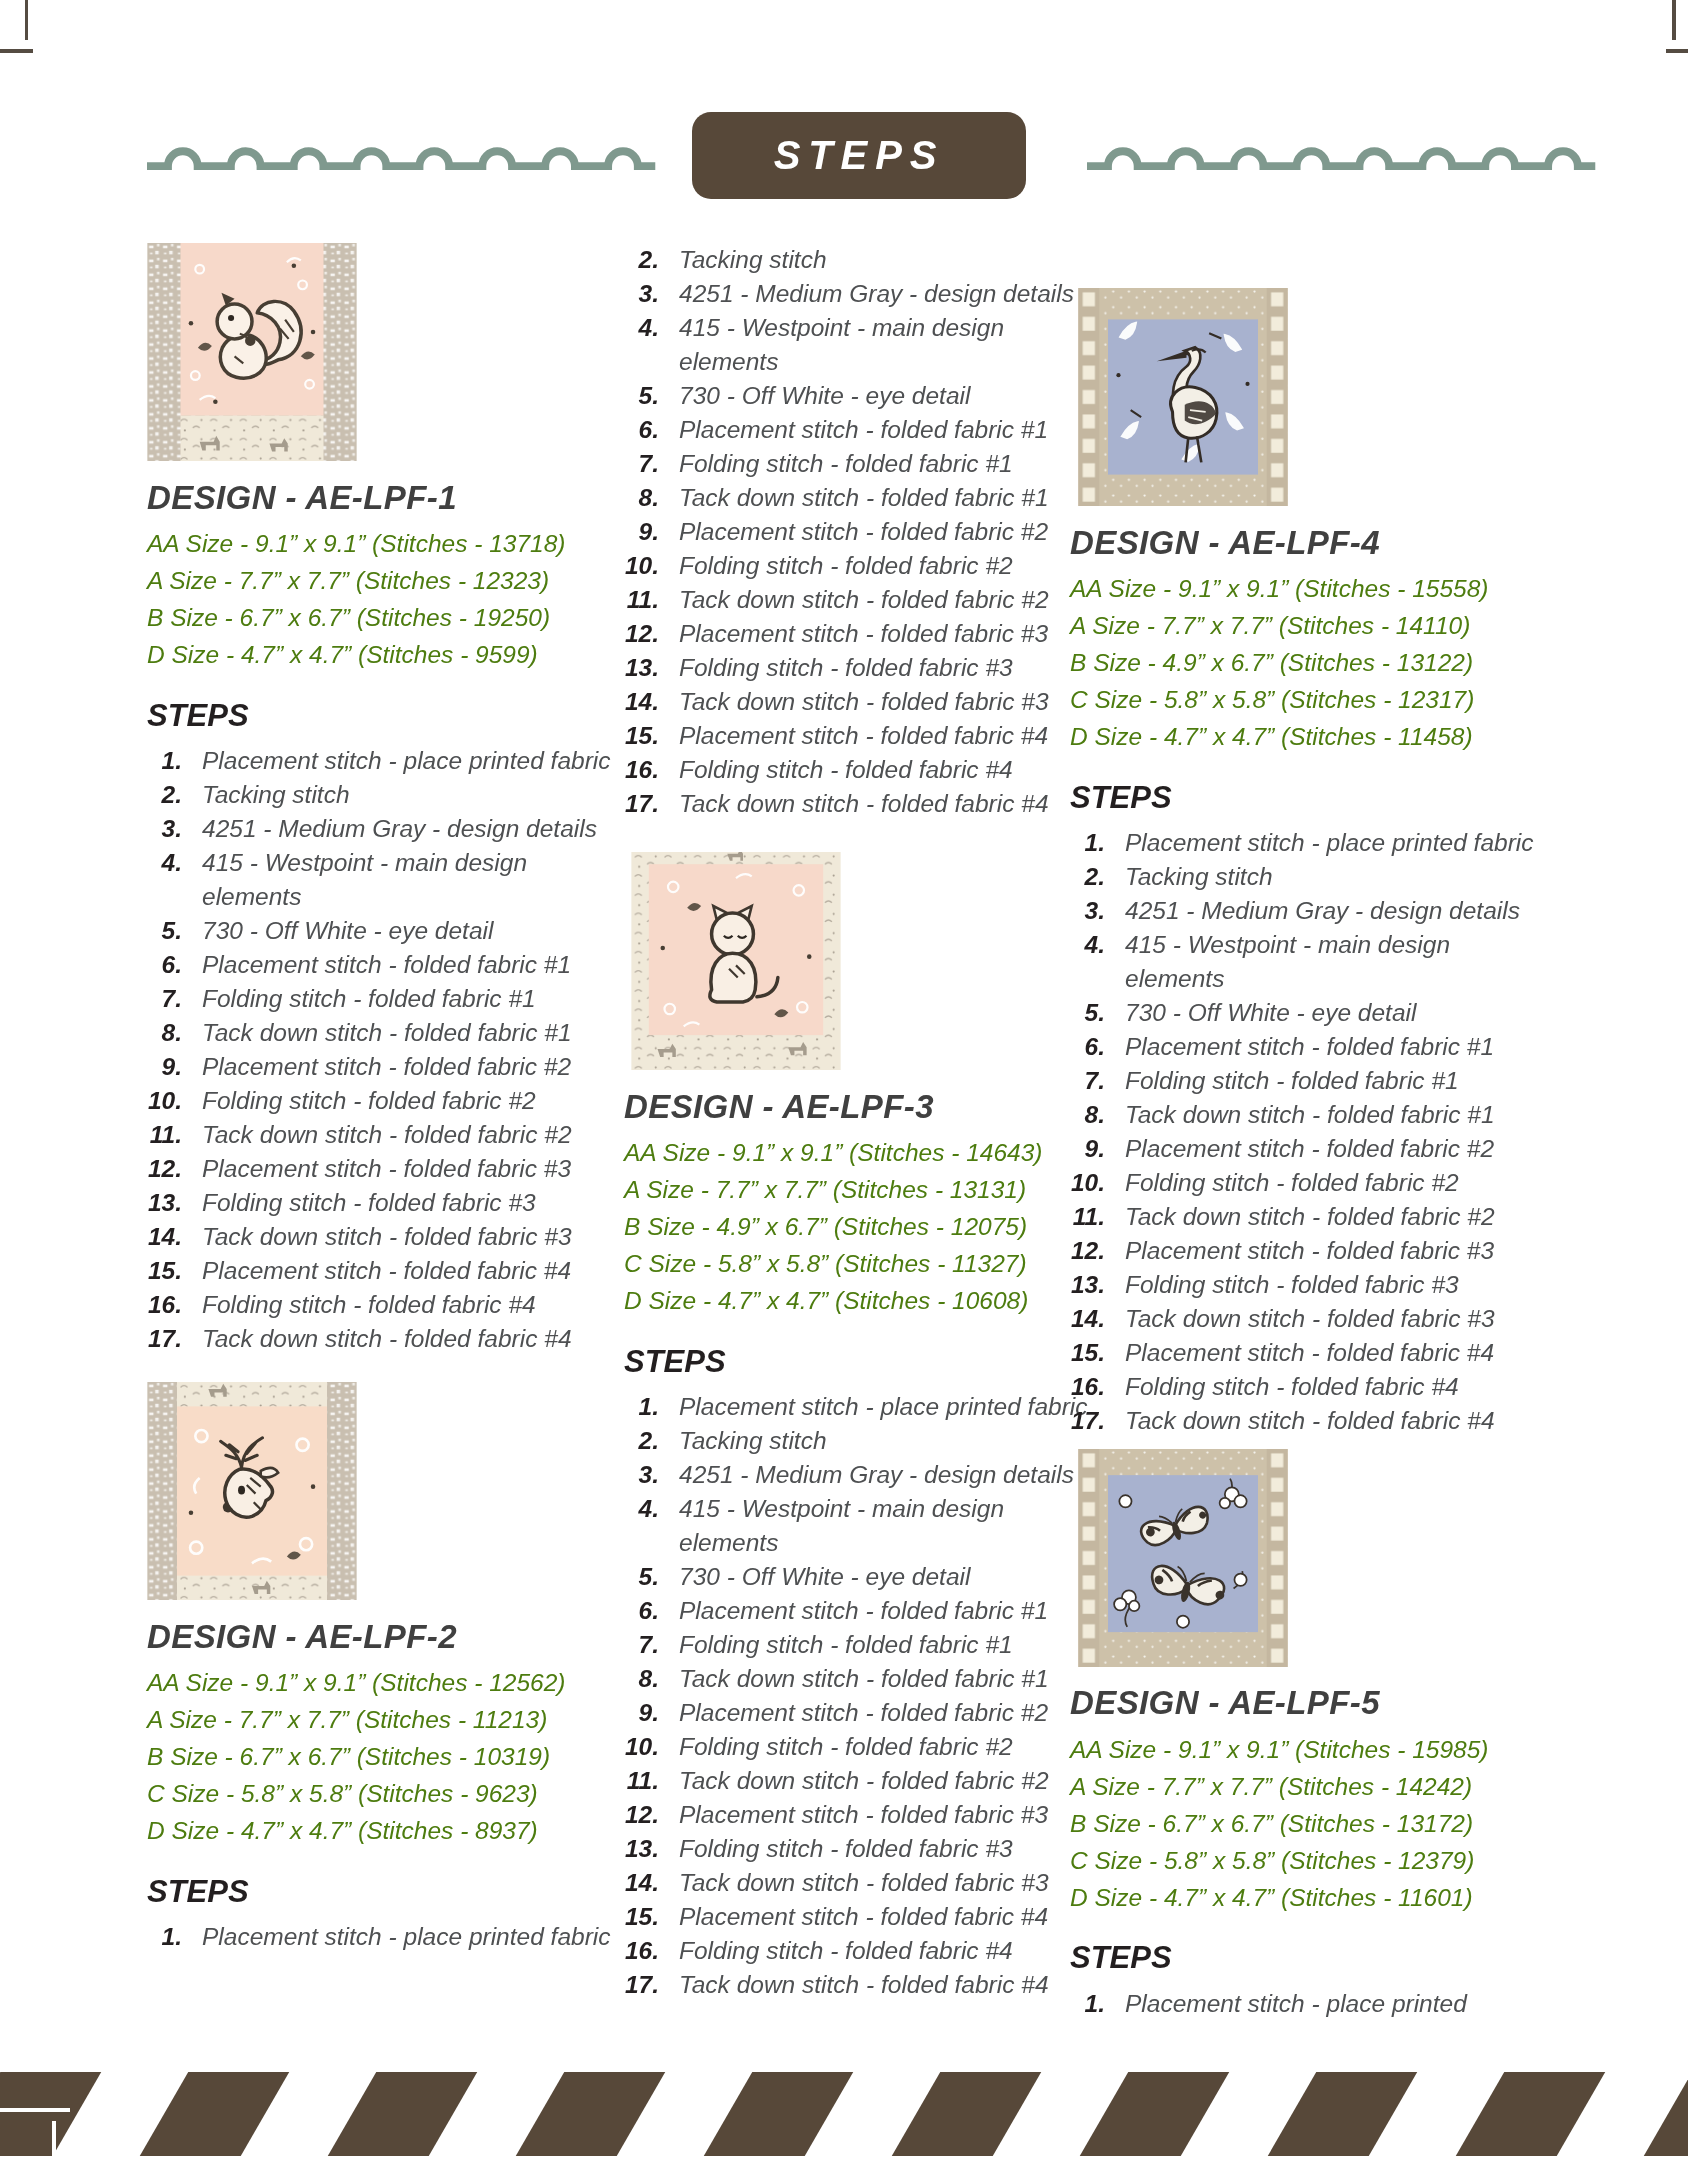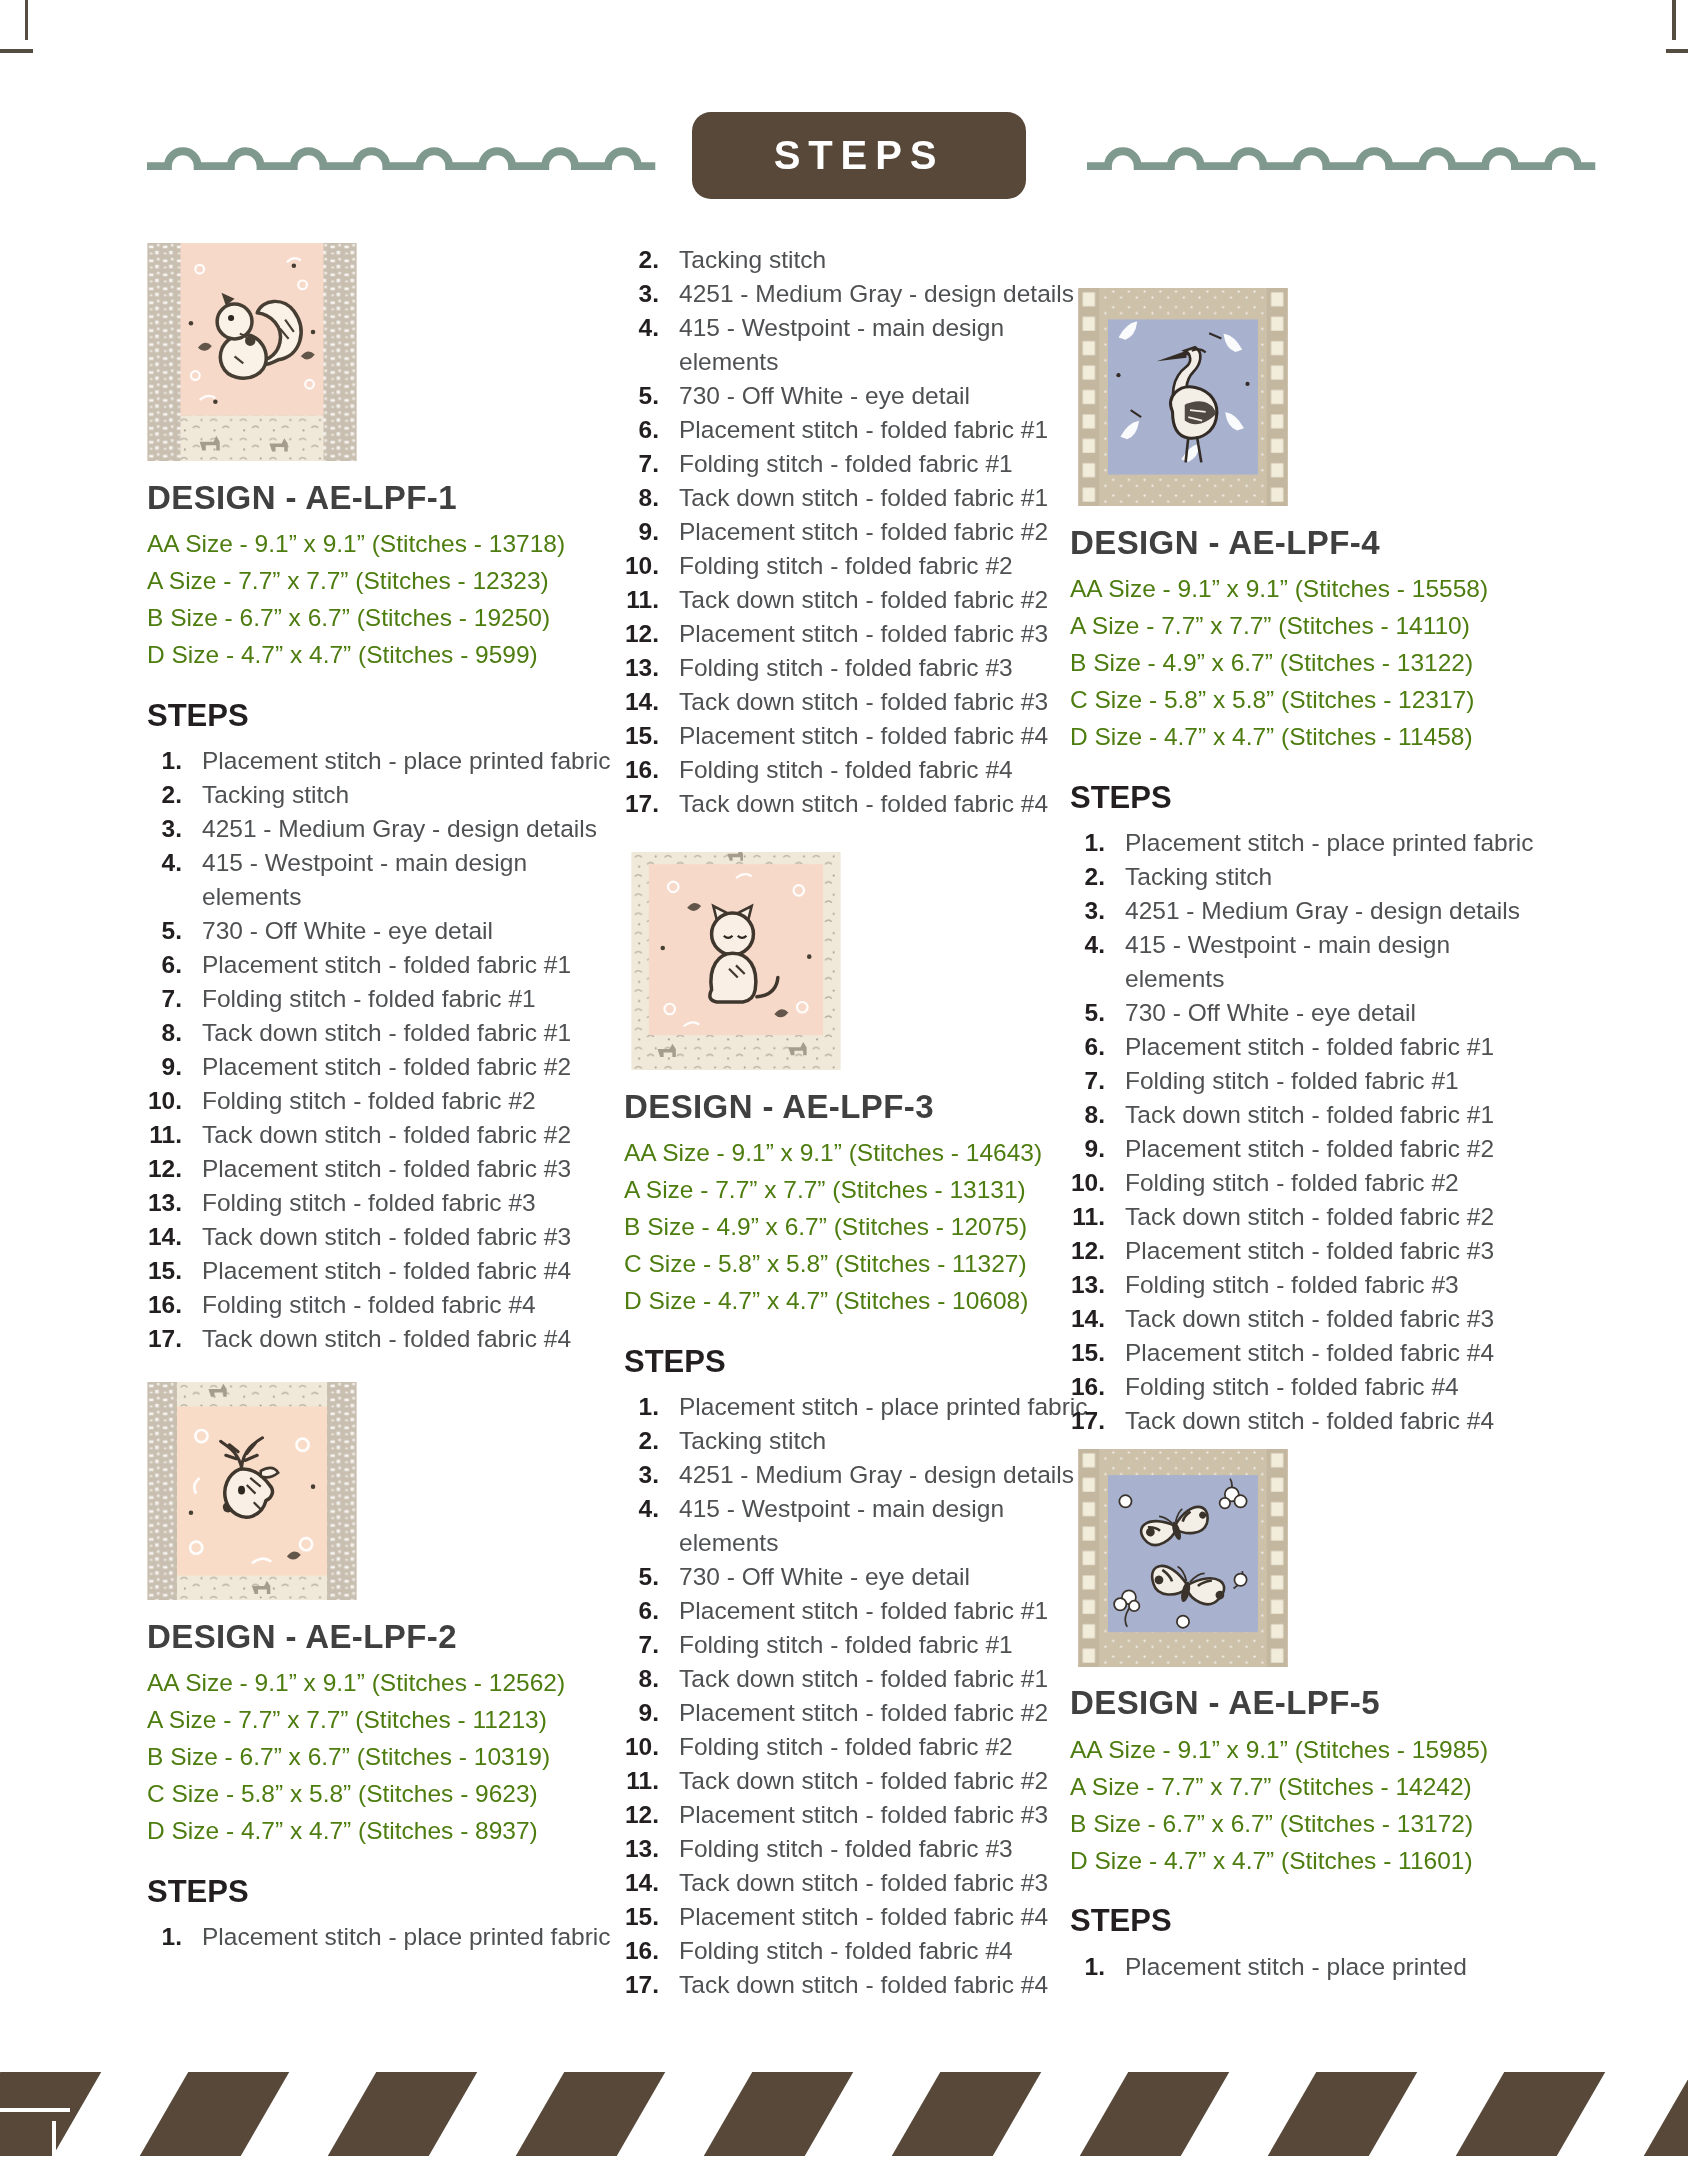--- a/index.html
+++ b/index.html
@@ -1,17 +1,17 @@
 <!DOCTYPE html>
 <html style="font-size:14px"><head>
 <meta charset="utf-8">
 <style>
   html,body{margin:0;padding:0;background:#fff;}
   .page{position:relative;width:1688px;height:2168px;background:#fff;overflow:hidden;
-        font-family:"Liberation Sans",sans-serif;color:#231f20;}
+        font-family:"Liberation Sans",sans-serif;color:#231f20;font-style:italic;}
   
   .crop-v{position:absolute;top:0;width:3.5px;height:40px;background:#554c42;}
   .crop-h{position:absolute;top:49px;width:33px;height:3.5px;background:#554c42;}
   
   .scallop{position:absolute;top:131px;}
   .banner{position:absolute;left:692px;top:112px;width:334px;height:87px;background:#574839;
           border-radius:19px;display:flex;align-items:center;justify-content:center;}
   .banner span{color:#ffffff;font-weight:bold;font-size:40px;letter-spacing:7.9px;}
   
   .col{position:absolute;top:243px;width:476px;}
@@ -568,20 +568,21 @@
         <path d="M-2,-8 q-6,-12 -14,-14 M2,-8 q6,-12 14,-14" stroke="#3a332c" stroke-width="2" fill="none"></path>
         <path d="M-38,-2 a5,5 0 1 1 0,.1 M34,-2 a5,5 0 1 1 0,.1" fill="#3a332c"></path>
       </g>
     </svg>
 
     <div class="design-title">DESIGN - AE-LPF-5</div>
     <div>
         <div class="size-line">AA Size - 9.1” x 9.1” (Stitches - 15985)</div>
         <div class="size-line">A Size - 7.7” x 7.7” (Stitches - 14242)</div>
         <div class="size-line">B Size - 6.7” x 6.7” (Stitches - 13172)</div>
+        <div class="size-line">C Size - 5.8” x 5.8” (Stitches - 12379)</div>
         <div class="size-line">D Size - 4.7” x 4.7” (Stitches - 11601)</div>
       </div>
     <div class="steps-heading">STEPS</div>
     <div class="step">
       <span class="num">1.</span>
       <span class="txt">Placement stitch -  place printed</span>
     </div>
   </div>
 
   <div class="stripe-band">

